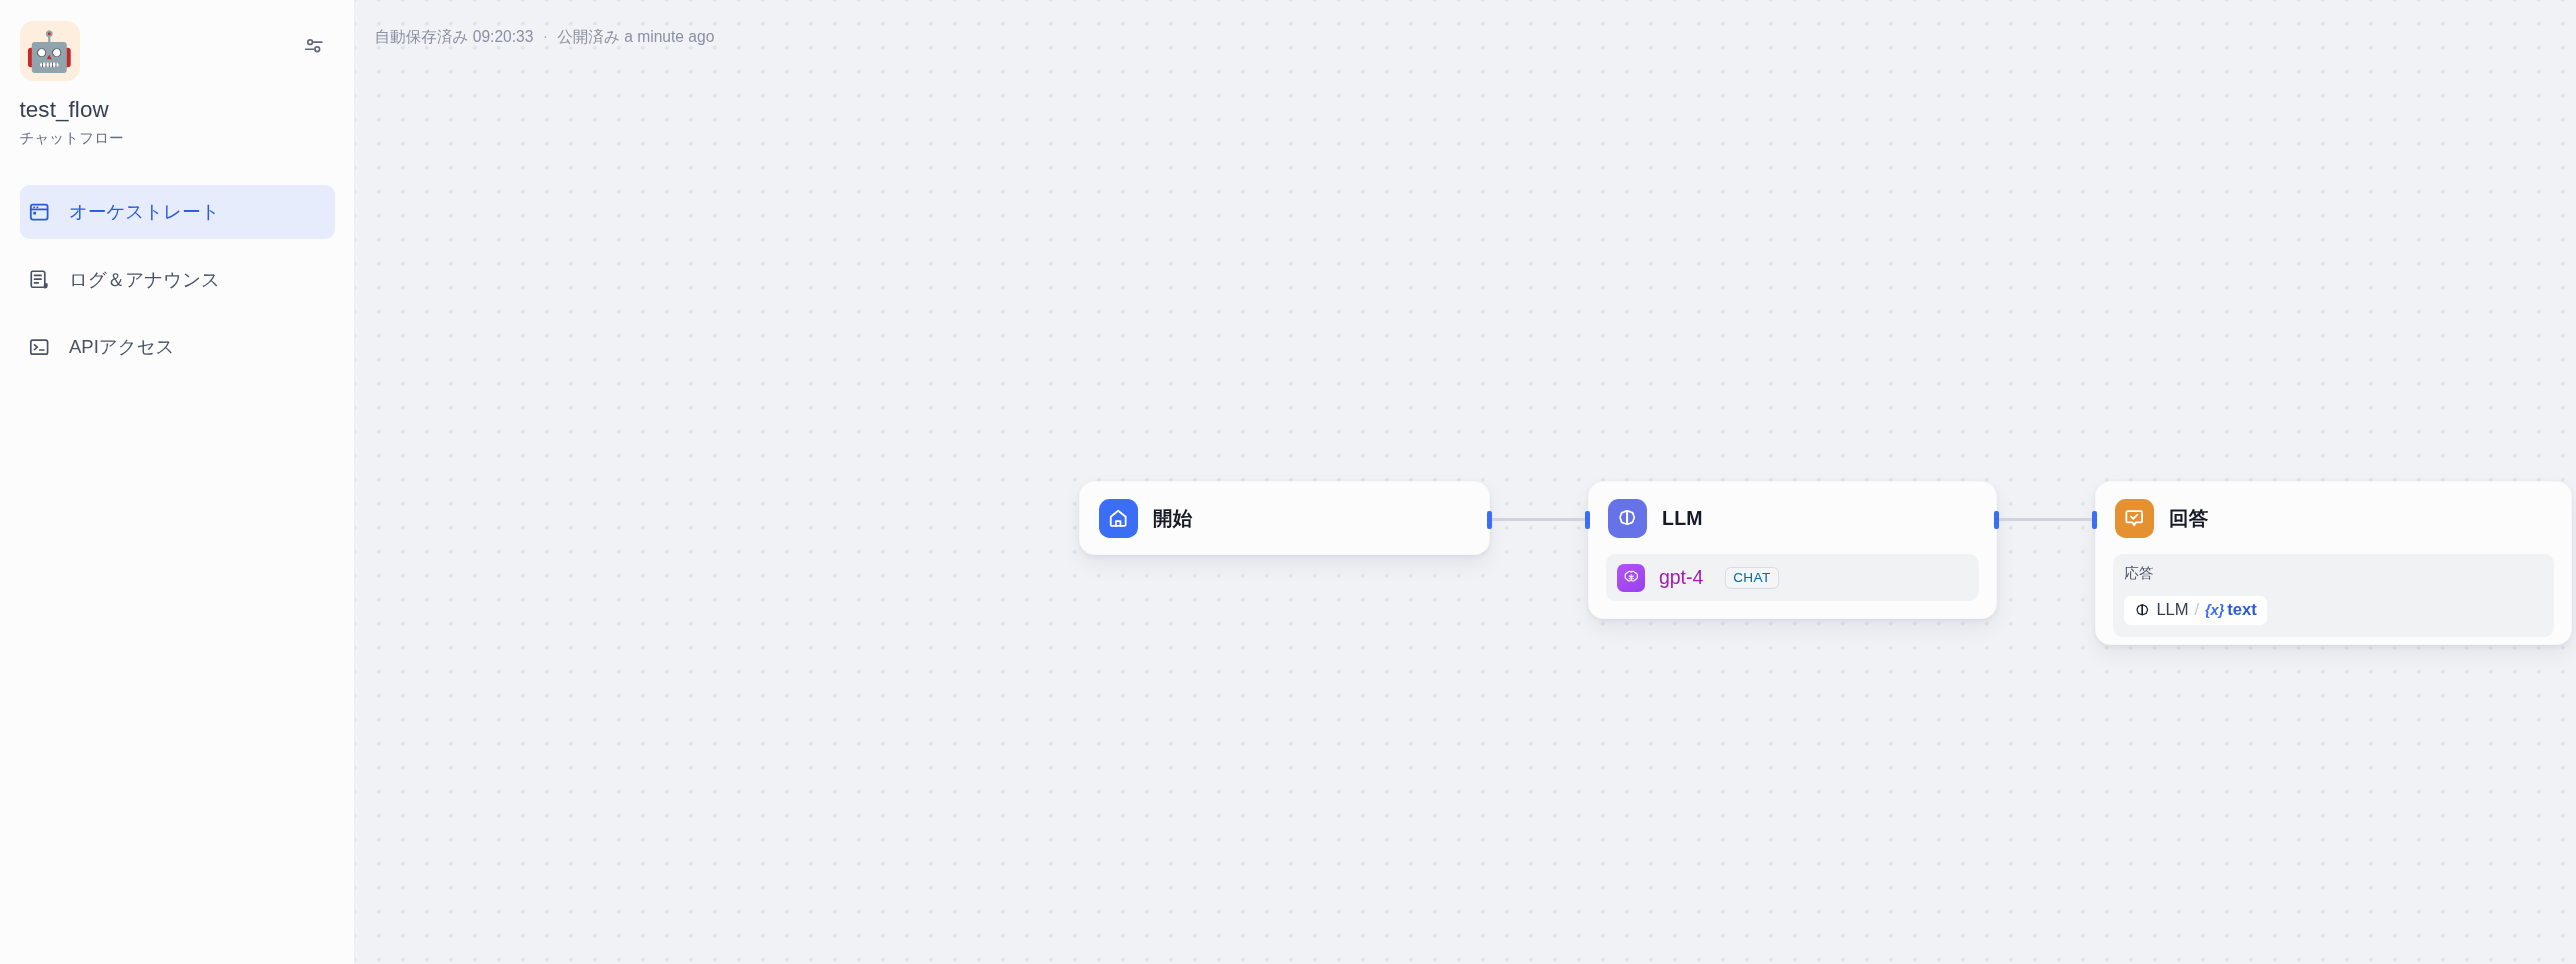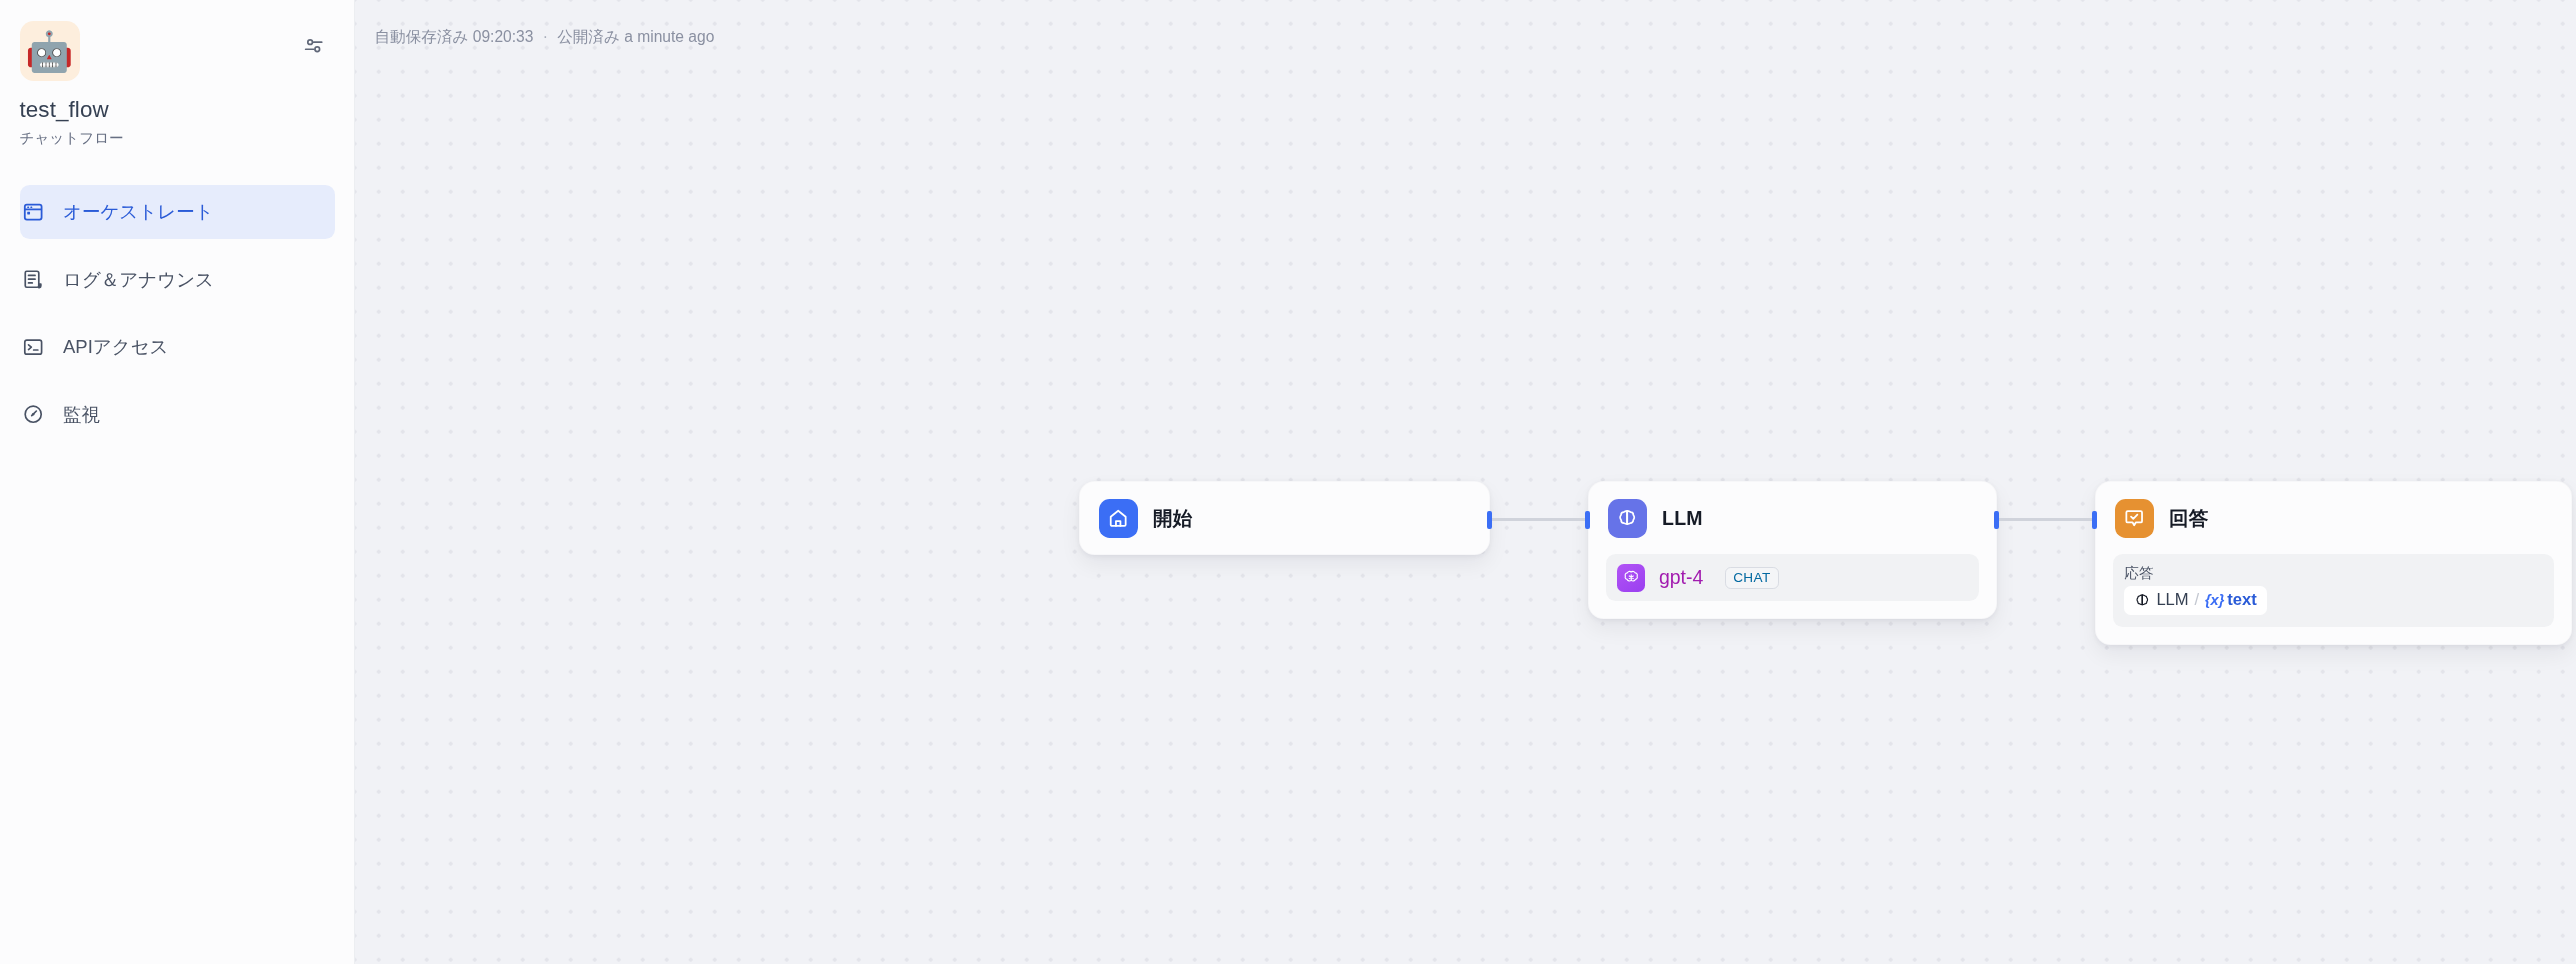--- a/index.html
+++ b/index.html
@@ -67,21 +67,21 @@
   }
   .nav {
     margin-top: 37px;
     padding: 0 19.5px;
   }
   .nav-item {
     display: flex;
     align-items: center;
     height: 54px;
     border-radius: 9.7px;
-    padding: 0 1px;
+    padding: 0 7px;
     margin-bottom: 13.6px;
     cursor: pointer;
   }
   .nav-item.active {
     background: #e6ecfc;
   }
   .nav-icon {
     width: 25px;
     height: 25px;
     display: flex;
@@ -186,21 +186,21 @@
   }
 
   .answer-box {
     background: #f1f2f4;
     border-radius: 9.7px;
     padding: 9.7px 11.7px 11.7px 11.7px;
   }
   .answer-label {
     font-size: 14.6px;
     color: #495264;
-    margin-bottom: 3px;
+    margin-bottom: 13px;
   }
   .var-chip {
     display: inline-flex;
     align-items: center;
     background: #ffffff;
     border-radius: 6.8px;
     padding: 2.9px 10.7px 3.9px 8.8px;
     height: 29px;
   }
   .var-chip .chip-icon {
@@ -285,30 +285,20 @@
         <span class="nav-icon">
           <svg width="22.4" height="22.4" viewBox="0 0 24 24" fill="none" stroke="#495264" stroke-width="1.8" stroke-linecap="round" stroke-linejoin="round">
             <rect x="3" y="4.5" width="18" height="15" rx="2.2"></rect>
             <polyline points="7,9.5 10,12 7,14.5"></polyline>
             <line x1="12.5" y1="15" x2="17" y2="15"></line>
           </svg>
         </span>
         <span class="nav-label">APIアクセス</span>
       </div>
 
-      <div class="nav-item">
-        <span class="nav-icon">
-          <svg width="22.4" height="22.4" viewBox="0 0 24 24" fill="none" stroke="#495264" stroke-width="1.8" stroke-linecap="round">
-            <circle cx="12" cy="12" r="8.6"></circle>
-            <path d="M15.4 8.6 L10.4 13.6"></path>
-            <circle cx="12" cy="12" r="1.3" fill="#495264" stroke="none"></circle>
-          </svg>
-        </span>
-        <span class="nav-label">監視</span>
-      </div>
 
     </nav>
   </aside>
 
   <main class="canvas">
 
     <div class="status-bar">
       <span>自動保存済み 09:20:33</span>
       <span class="status-sep">·</span>
       <span>公開済み a minute ago</span>

